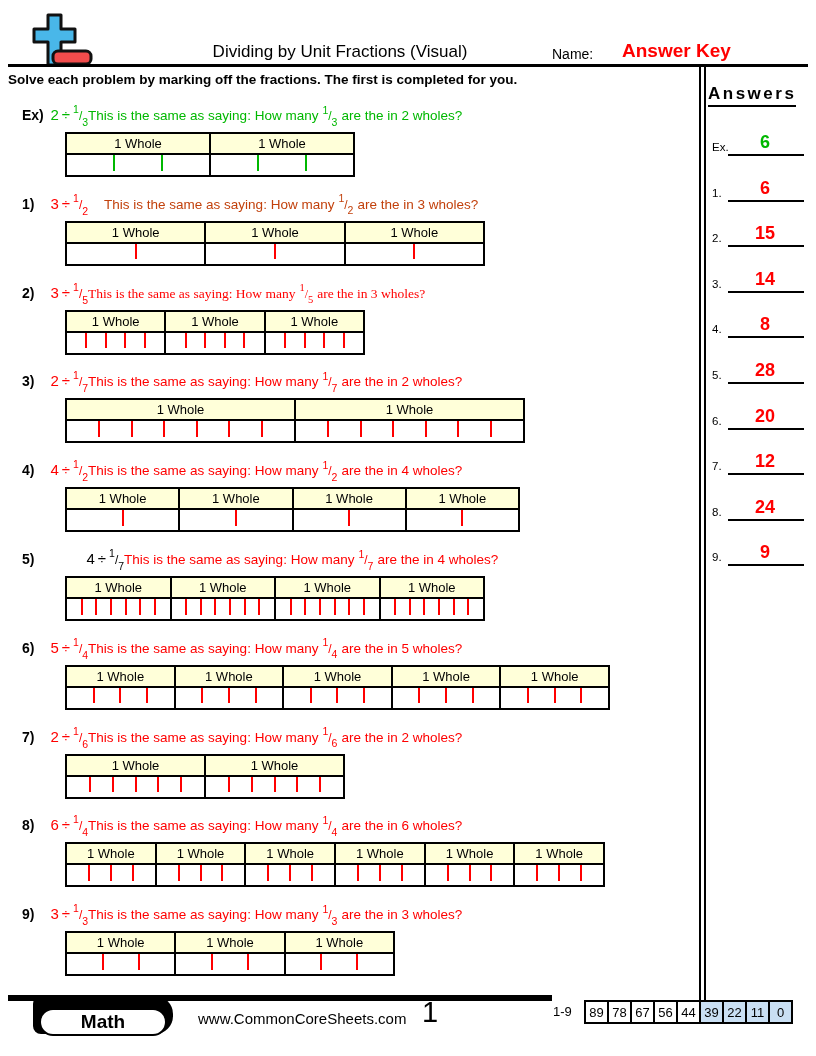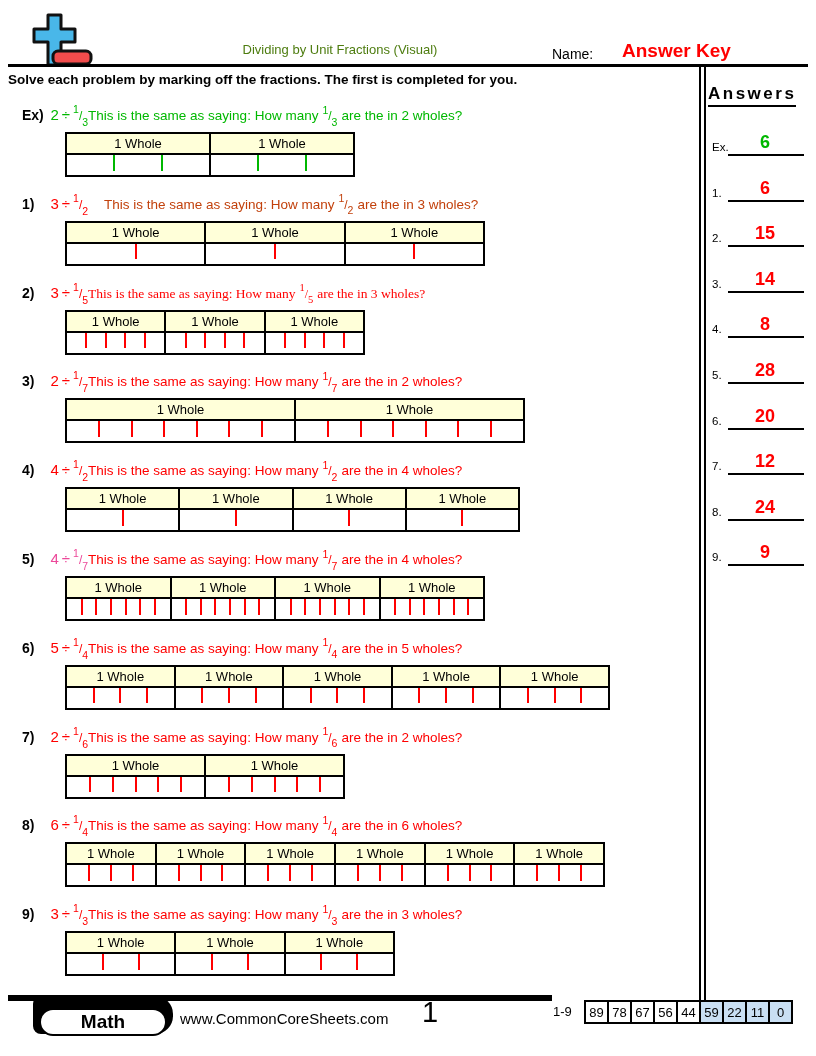--- a/index.html
+++ b/index.html
@@ -2,21 +2,21 @@
 <html><head>
 <meta charset="utf-8">
 <style>
   * { margin:0; padding:0; box-sizing:border-box; }
   body { background:#fff; font-family:"Liberation Sans", sans-serif; }
   .page { position:relative; width:816px; height:1056px; background:#fff; overflow:hidden; }
 
   
   .logo { position:absolute; left:14px; top:12px; width:86px; height:56px; }
   .title { position:absolute; left:150px; top:42px; width:380px; text-align:center;
-           font-size:13px; color:#4d7c0f; }
+           font-size:17px; color:#000000; }
   .name-label { position:absolute; left:552px; top:46px; font-size:14px; color:#000; }
   .answer-key { position:absolute; left:622px; top:40px; font-size:19px; font-weight:bold; color:#ff0000; }
   .header-rule { position:absolute; left:8px; top:64px; width:800px; height:3px; background:#000; }
   .instructions { position:absolute; left:8px; top:72px; width:688px; font-size:13.5px; font-weight:bold; color:#000; }
 
   
   .ans-vline1 { position:absolute; left:699px; top:67px; width:2px; height:935px; background:#000; }
   .ans-vline2 { position:absolute; left:704px; top:67px; width:2px; height:935px; background:#000; }
   .answers-panel { position:absolute; left:706px; top:80px; width:110px; height:934px; }
   .answers-title { position:absolute; left:2px; top:4px; font-size:17px; font-weight:bold;
@@ -50,21 +50,21 @@
               font-size:13px; color:#000; }
   .divider { position:absolute; top:0; width:2px; height:78%; }
 
   
   .footer-bar { position:absolute; left:8px; top:995px; width:544px; height:6px; background:#000; }
   .math-badge { position:absolute; left:33px; top:996px; width:140px; height:38px; background:#000;
                 border-radius:8px 18px 18px 8px; }
   .math-pill { position:absolute; left:6px; top:12px; width:128px; height:28px; background:#fff;
                border:2.5px solid #000; border-radius:14px; display:flex; align-items:center;
                justify-content:center; font-size:19px; font-weight:bold; color:#000; }
-  .site-url { position:absolute; left:180px; top:1010px; font-size:15px; color:#000; }
+  .site-url { position:absolute; left:198px; top:1010px; font-size:15px; color:#000; }
   .page-number { position:absolute; left:400px; top:996px; width:60px; text-align:center;
                  font-size:29px; font-weight:normal; color:#000; }
   .score-range { position:absolute; left:553px; top:1004px; font-size:13px; color:#000; }
   .score-table { position:absolute; left:584px; top:1000px; display:flex; }
   .score-cell { width:25px; height:24px; border:2px solid #000; margin-left:-2px;
                 display:flex; align-items:center; justify-content:center;
                 font-size:13px; color:#000; background:#fff; }
   .score-cell:first-child { margin-left:0; }
   .score-cell.hl { background:#c9dff3; }
 </style>
@@ -305,21 +305,21 @@
             </div>
             <div class="cell">
               <div class="divider" style="left: calc(50% - 1px); background: rgb(255, 0, 0);"></div>
             </div>
           </div>
     </div>
   </div>
       <div class="problem" style="top: 548px;">
     <div class="problem-head">
       <span class="p-label">5)</span>
-      <span class="p-eq" style="color: #ec4899;"><span>4</span><span class="divsign">÷</span><sup>1</sup><span class="slash">/</span><sub>7</sub></span><span class="p-say" style="color: rgb(255, 0, 0);"><span>This is the same as saying: How many</span><sup>1</sup><span class="slash">/</span><sub>7</sub><span class="say-after">are the in 4 wholes?</span></span>
+      <span class="p-eq" style="color: #000000; margin-left: 36px;"><span>4</span><span class="divsign">÷</span><sup>1</sup><span class="slash">/</span><sub>7</sub></span><span class="p-say" style="color: rgb(255, 0, 0);"><span>This is the same as saying: How many</span><sup>1</sup><span class="slash">/</span><sub>7</sub><span class="say-after">are the in 4 wholes?</span></span>
     </div>
     <div class="bar" style="width: 420px;">
       <div class="bar-row bar-top">
             <div class="cell cell-top">
               <span>1 Whole</span>
             </div>
             <div class="cell cell-top">
               <span>1 Whole</span>
             </div>
             <div class="cell cell-top">
@@ -550,19 +550,19 @@
   </div>
   <div class="site-url">www.CommonCoreSheets.com</div>
   <div class="page-number">1</div>
   <div class="score-range">1-9</div>
   <div class="score-table">
       <div class="score-cell">89</div>
       <div class="score-cell">78</div>
       <div class="score-cell">67</div>
       <div class="score-cell">56</div>
       <div class="score-cell">44</div>
-      <div class="score-cell hl">59</div>
+      <div class="score-cell hl">39</div>
       <div class="score-cell hl">22</div>
       <div class="score-cell hl">11</div>
       <div class="score-cell hl">0</div>
     </div>
 
 </div>
 
 </body></html>

